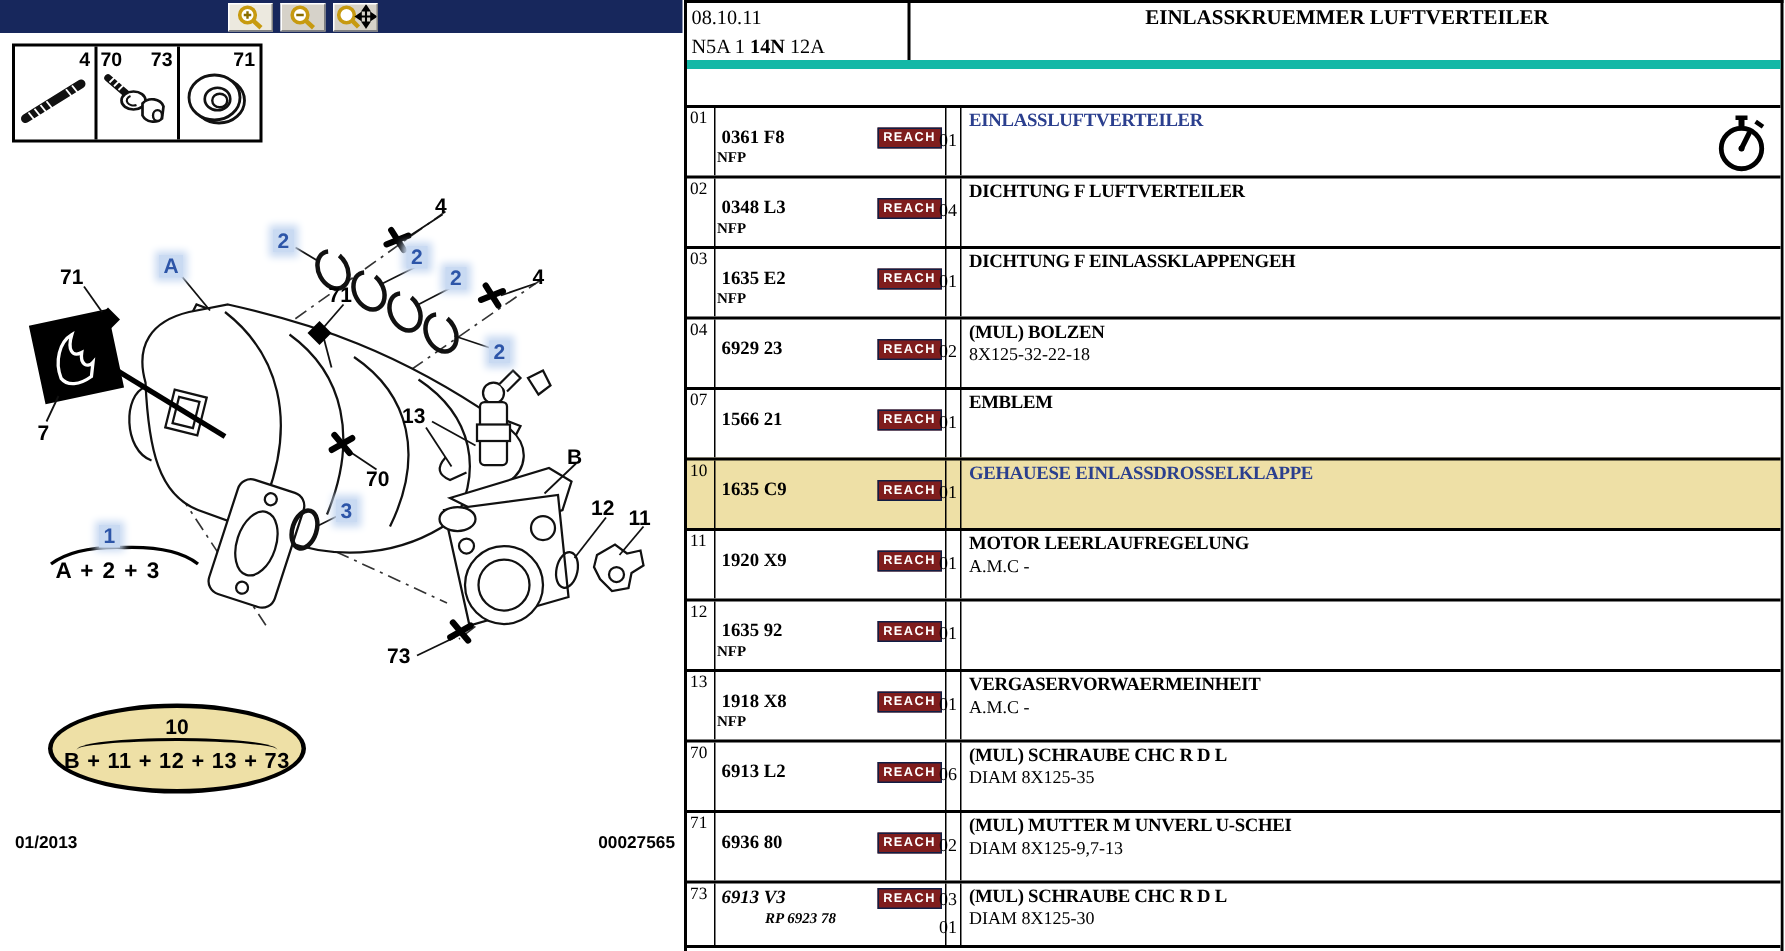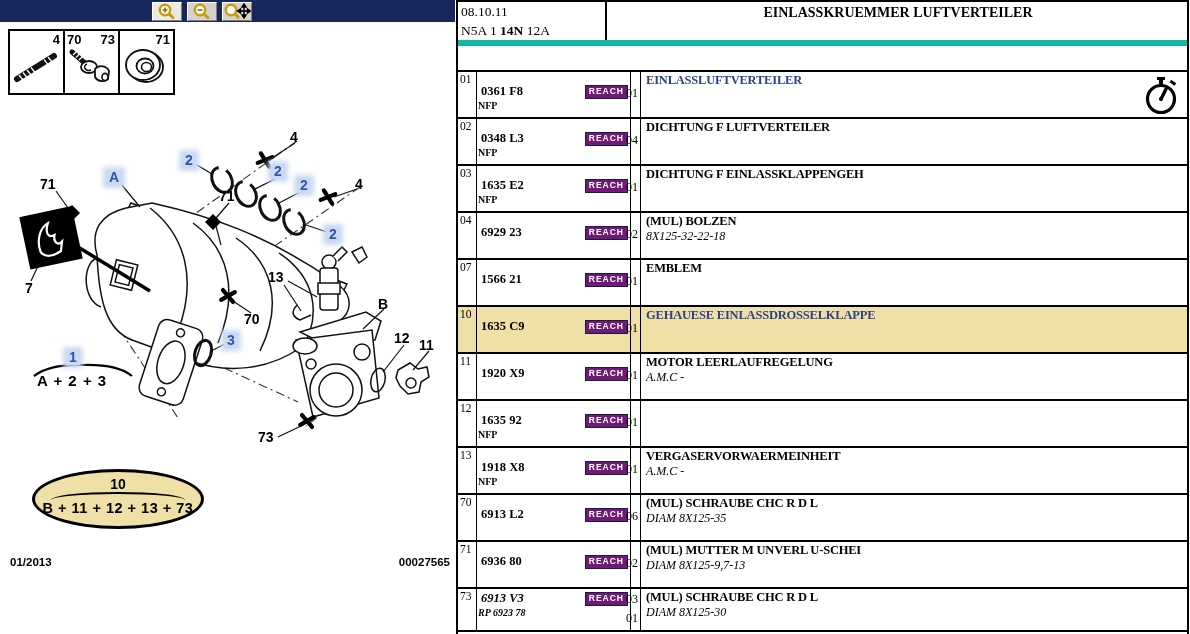--- a/index.html
+++ b/index.html
@@ -45,32 +45,32 @@
   .row{position:relative;height:45px;border-top:2px solid #000;background:#fff;}
   .row.hl{background:#eee0a6;}
   .row.last{height:41px;border-bottom:2px solid #000;}
   .c-num{position:absolute;left:0;top:0;bottom:0;width:19px;border-right:1px solid #000;
          font-size:11.5px;padding:1px 0 0 2px;box-sizing:border-box;}
   .c-ref{position:absolute;left:20px;top:0;bottom:0;width:153px;border-right:1px solid #000;box-sizing:border-box;}
   .ref-line{display:flex;justify-content:space-between;align-items:center;margin-top:12px;padding:0 2px 0 3px;}
   .row.last .ref-line{margin-top:2px;}
   .ref{font-weight:bold;font-size:12.5px;white-space:nowrap;}
   .ref.it{font-style:italic;}
-  .reach{background:#701a75;border:1px solid #101e45;color:#fff;font-family:"Liberation Sans",sans-serif;
+  .reach{background:#7f1d1d;border:1px solid #101e45;color:#fff;font-family:"Liberation Sans",sans-serif;
          font-weight:bold;font-size:8.5px;letter-spacing:1px;padding:1px 3px 2px 3px;line-height:9px;}
   .sub-line{text-align:left;padding-right:4px;font-weight:bold;font-size:10px;margin-top:1px;}
-  .sub-line.it{font-style:italic;}
+  .sub-line.it{font-style:italic;padding-left:32px;}
   .c-qty{position:absolute;left:166px;top:0;bottom:0;width:17px;border-right:1px solid #000;
          box-sizing:border-box;font-size:12px;text-align:center;padding-top:14px;}
   .row.last .c-qty{padding-top:3px;}
   .c-qty .q2{display:block;margin-top:4px;}
   .c-desc{position:absolute;left:184px;right:0;top:0;bottom:0;padding:1px 4px 0 4px;}
   .d1{font-weight:bold;font-size:12.5px;letter-spacing:-0.2px;}
   .d1.navy{color:#2b3f8e;}
-  .d2{font-size:12px;font-style:italic;}
+  .d2{font-size:12px;}
   #stopwatch{position:absolute;right:6px;top:3px;}
 </style>
 </head>
 <body>
 
 <div id="left-panel">
 
   <div id="topbar">
     <button class="zbtn first">
       <svg width="24" height="17" viewBox="0 0 24 17">

